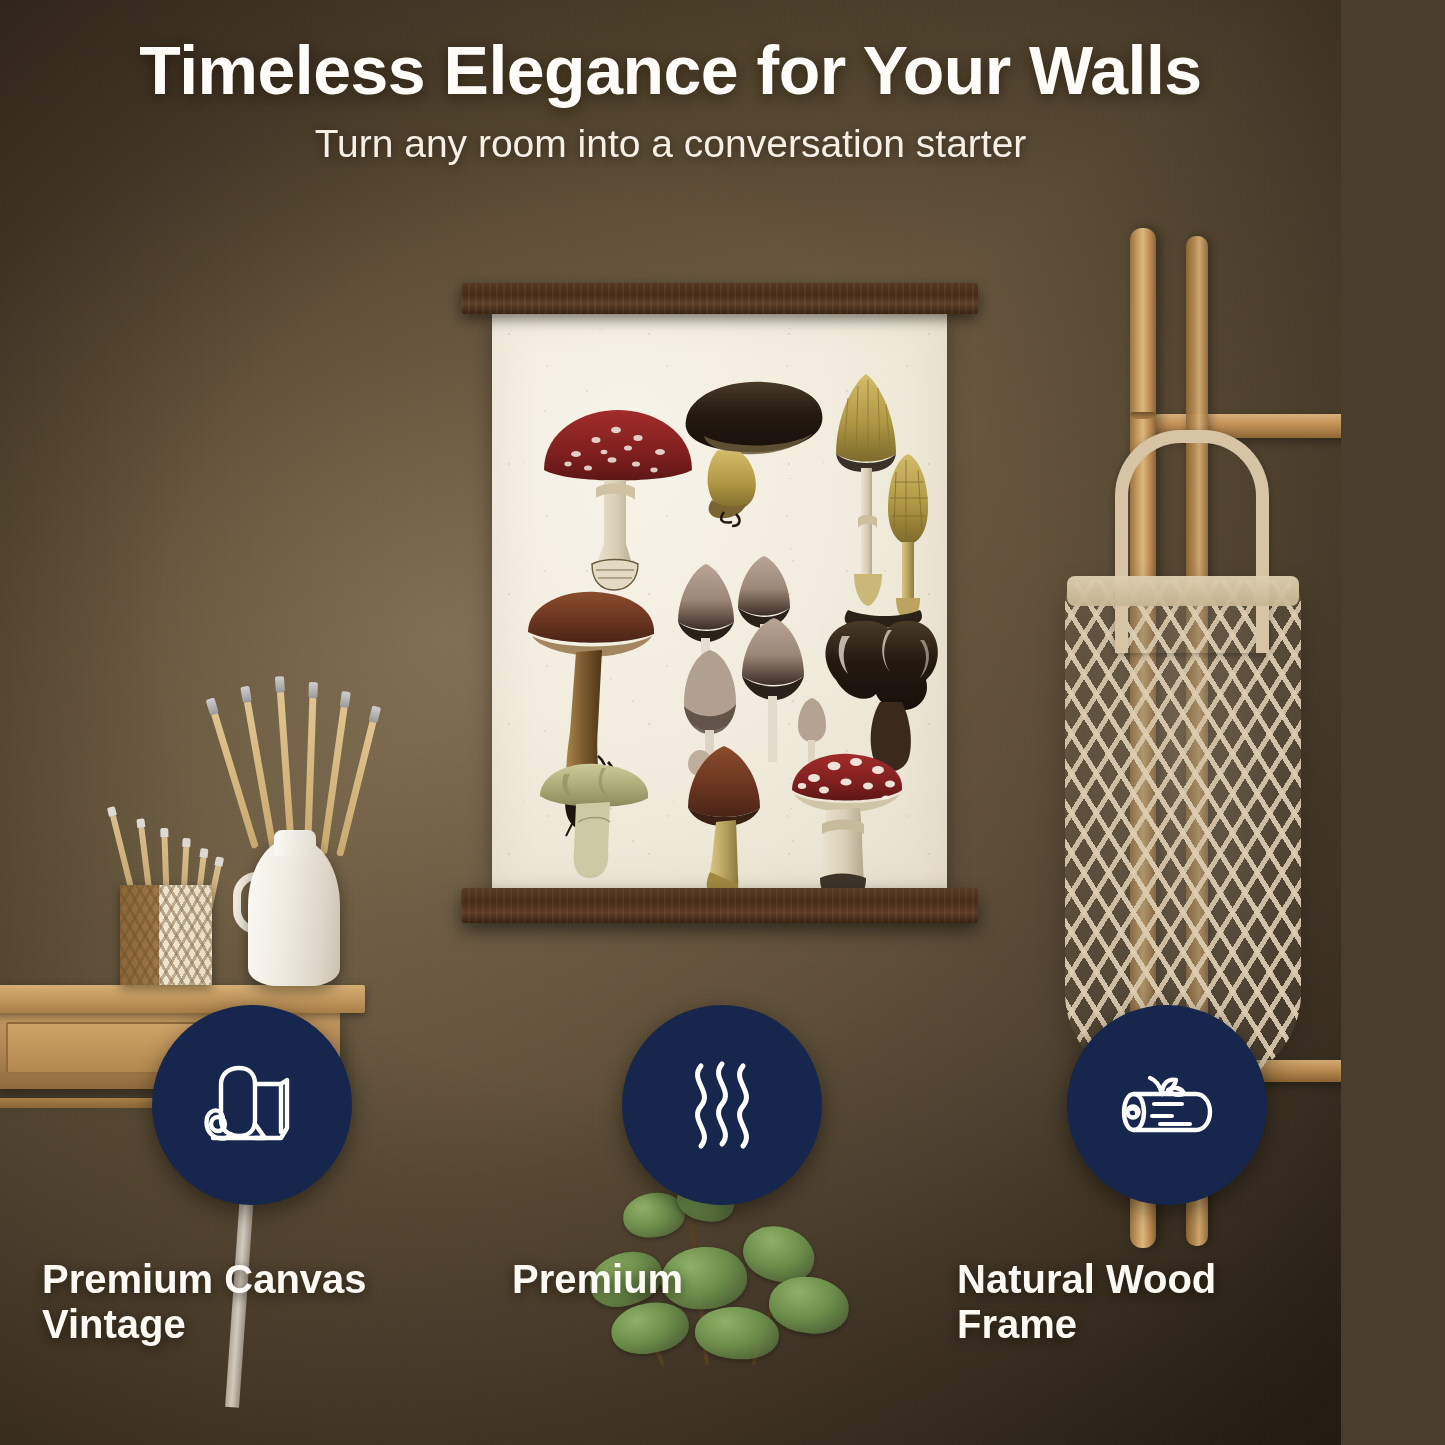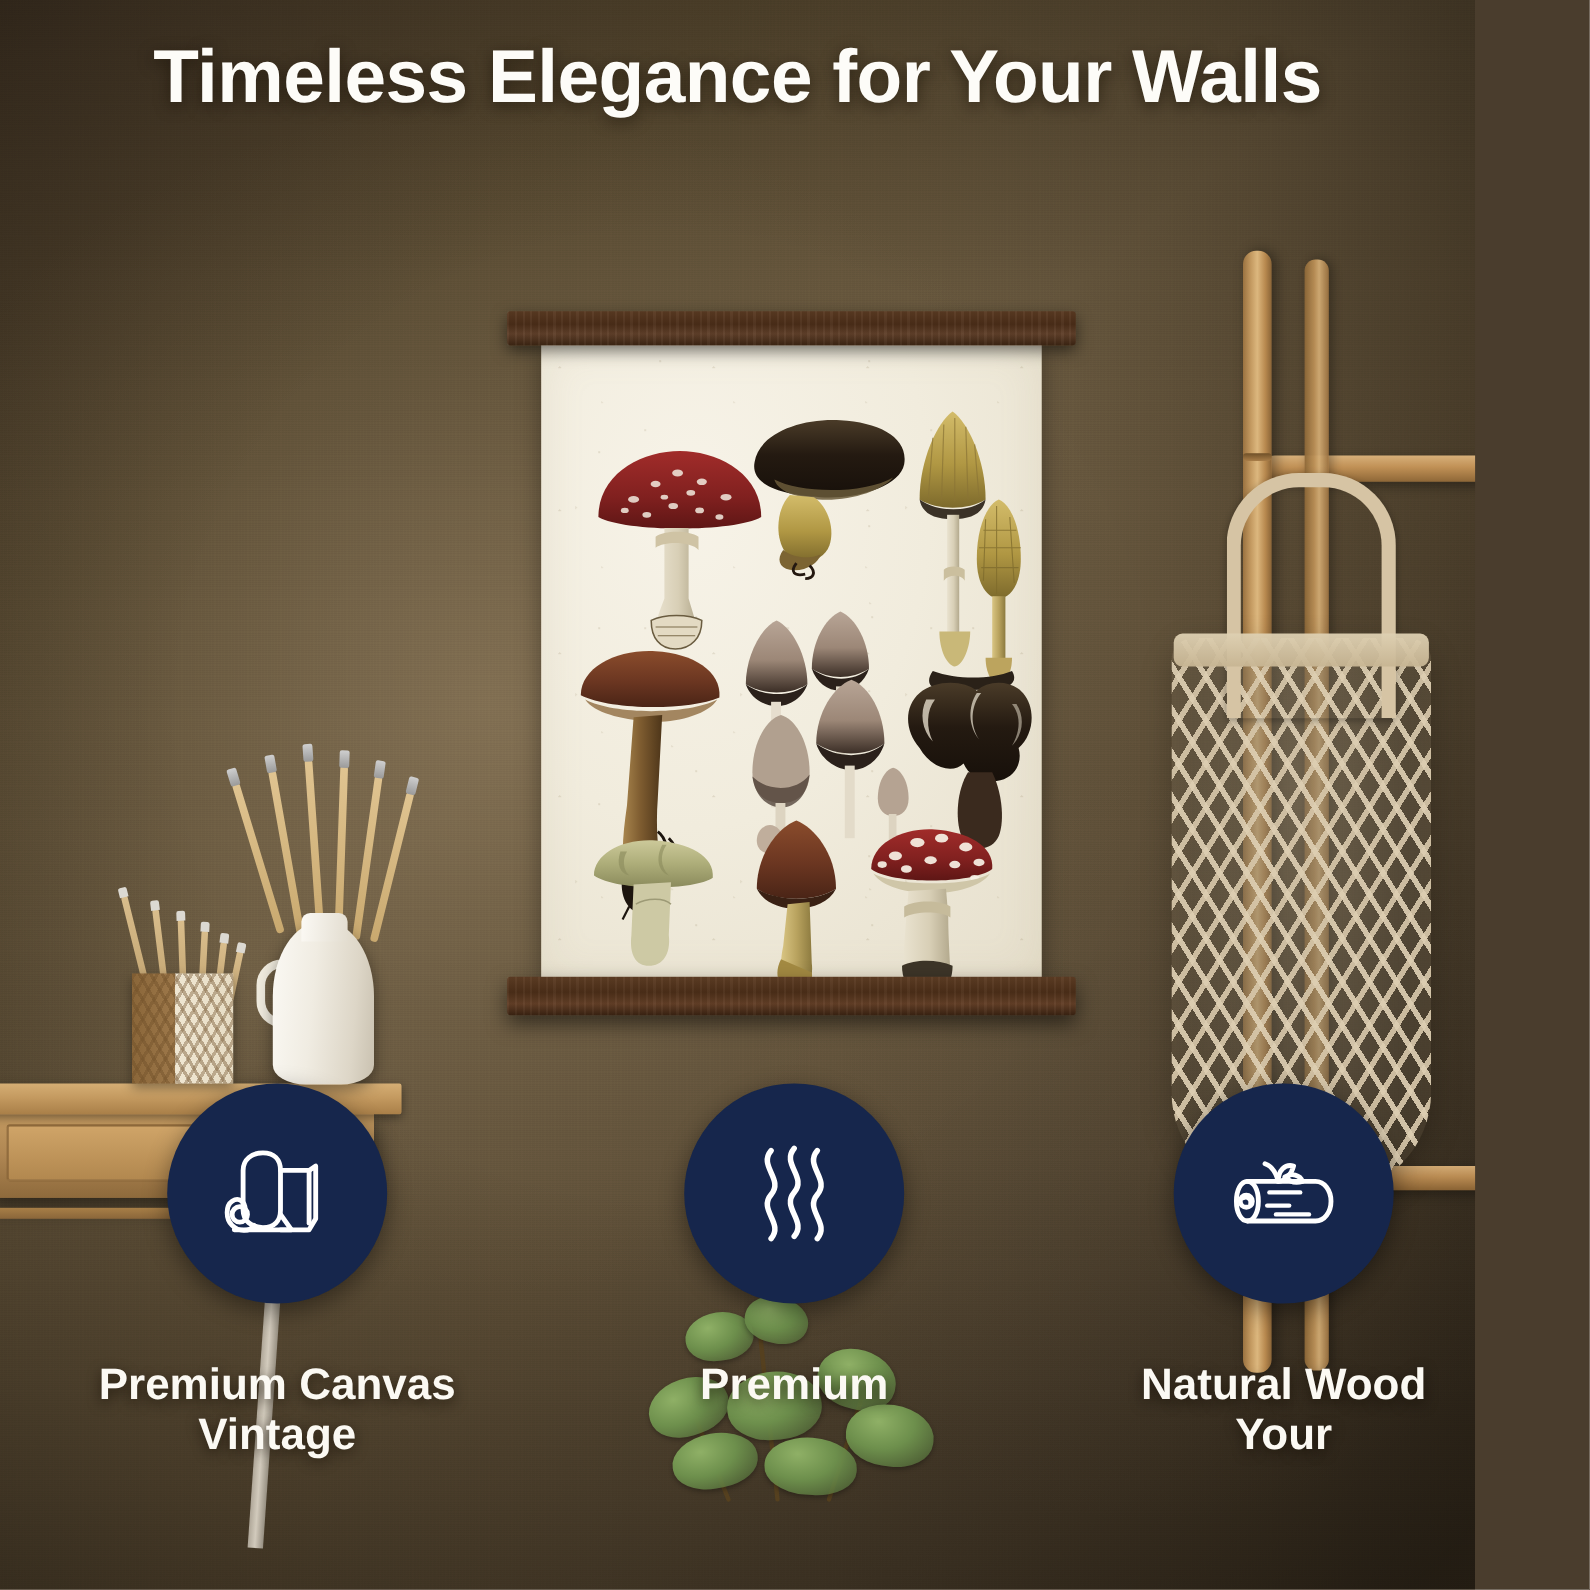--- a/index.html
+++ b/index.html
@@ -144,21 +144,21 @@
       radial-gradient(circle at 57% 11%, rgba(120,100,60,.5) 0 1px, transparent 1px),
       radial-gradient(circle at 73% 44%, rgba(120,100,60,.45) 0 1px, transparent 1px),
       radial-gradient(circle at 88% 78%, rgba(120,100,60,.5) 0 1px, transparent 1px),
       radial-gradient(circle at 21% 88%, rgba(120,100,60,.45) 0 1px, transparent 1px),
       radial-gradient(circle at 46% 36%, rgba(120,100,60,.4) 0 1px, transparent 1px),
       radial-gradient(circle at 66% 82%, rgba(120,100,60,.45) 0 1px, transparent 1px);
     background-size:140px 130px,170px 160px,190px 150px,130px 180px,160px 140px,150px 170px,120px 150px,180px 130px;}
 
   
   .features{position:absolute;left:0;top:985px;width:1445px;height:420px;z-index:45;}
-  .feature{position:absolute;width:420px;text-align:center;}
+  .feature{position:absolute;width:420px;text-align:left;margin-top:20px;}
   .fcircle{width:200px;height:200px;border-radius:50%;margin:0 auto;
     display:flex;align-items:center;justify-content:center;
     box-shadow:0 7px 22px rgba(0,0,0,.42);}
   .flabel{margin-top:52px;font-size:40px;font-weight:bold;color:#fbf9f3;
     line-height:1.12;text-shadow:0 3px 12px rgba(18,11,3,.62);}
 </style>
 </head>
 <body>
 
 <div id="stage">
@@ -446,20 +446,21 @@
           <path d="M328 566 C328 582, 336 592, 352 592 C366 592, 374 582, 374 566 C360 560, 340 560, 328 566 Z" fill="#3d3528"></path>
         </g>
       </svg>
     </div>
   </div>
 
   <div class="wall-vig"></div>
 
   <div class="header">
     <div class="headline">Timeless Elegance for Your Walls</div>
+    <div class="subhead">Turn any room into a conversation starter</div>
   </div>
 
   <div class="features">
 
     <div class="feature" style="left:42px;top:0;">
       <div class="fcircle" style="background:#16264c">
         <svg width="118" height="118" viewBox="0 0 118 118">
           <g fill="none" stroke="#ffffff" stroke-width="4.4" stroke-linecap="round" stroke-linejoin="round">
             <path d="M28 38 C28 28, 36 22, 46 22 C56 22, 62 28, 62 38 L62 74 C62 84, 56 90, 46 90 C36 90, 28 84, 28 74 Z"></path>
             <path d="M30 74 C30 66, 24 62, 18 66 C12 70, 12 82, 18 88 C24 94, 34 94, 38 88"></path>
@@ -503,18 +504,18 @@
             <path d="M44 70 L64 70" stroke-width="4"></path>
             <path d="M52 78 L82 78" stroke-width="4"></path>
             <path d="M54 48 C54 38, 60 32, 68 34 C66 42, 60 48, 54 48 Z"></path>
             <path d="M60 44 C66 40, 74 42, 76 48 C70 50, 64 48, 60 44 Z"></path>
             <path d="M54 48 C52 40, 48 34, 42 32"></path>
           </g>
         </svg>
       </div>
       <div class="flabel">
         <div>Natural Wood</div>
-        <div>Your</div>
+        <div>Frame</div>
       </div>
     </div>
 
   </div>
 </div>
 
 </body></html>

